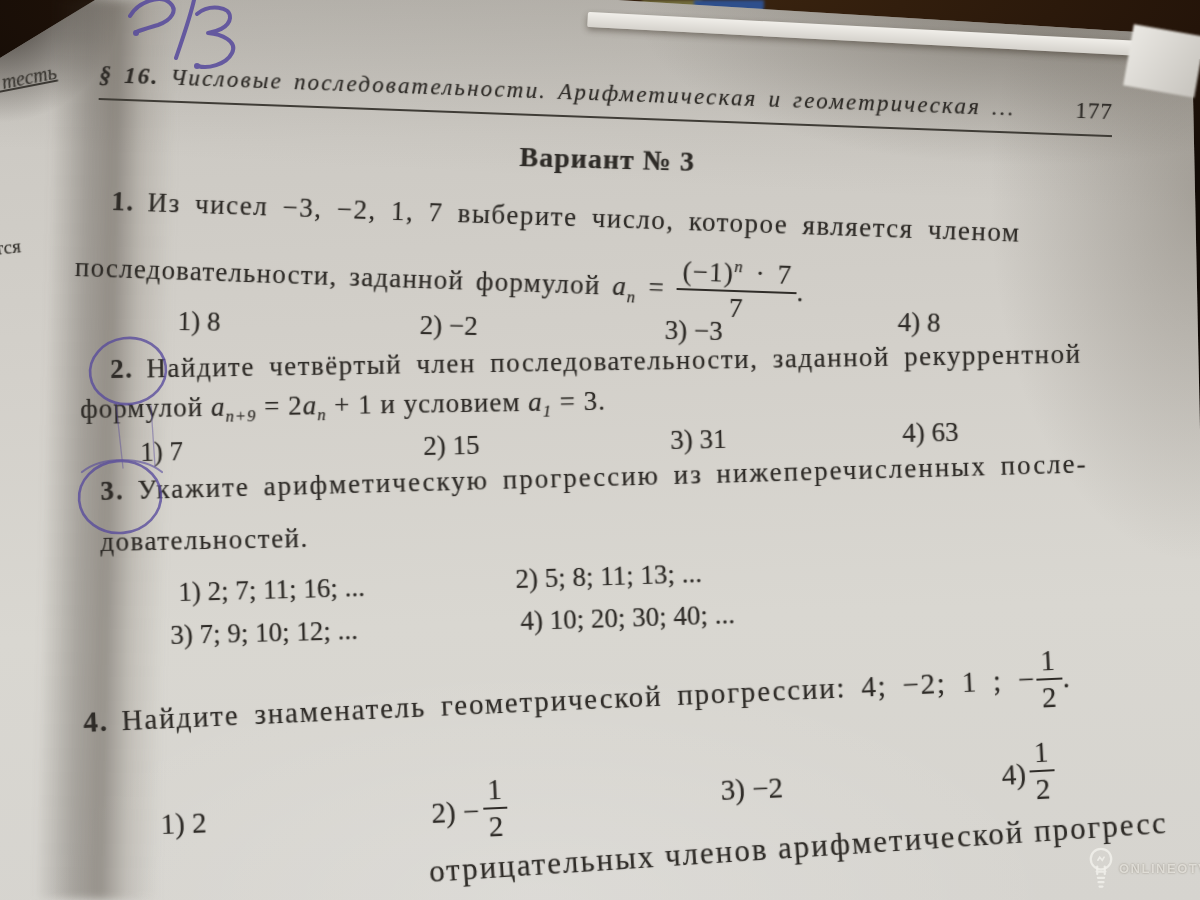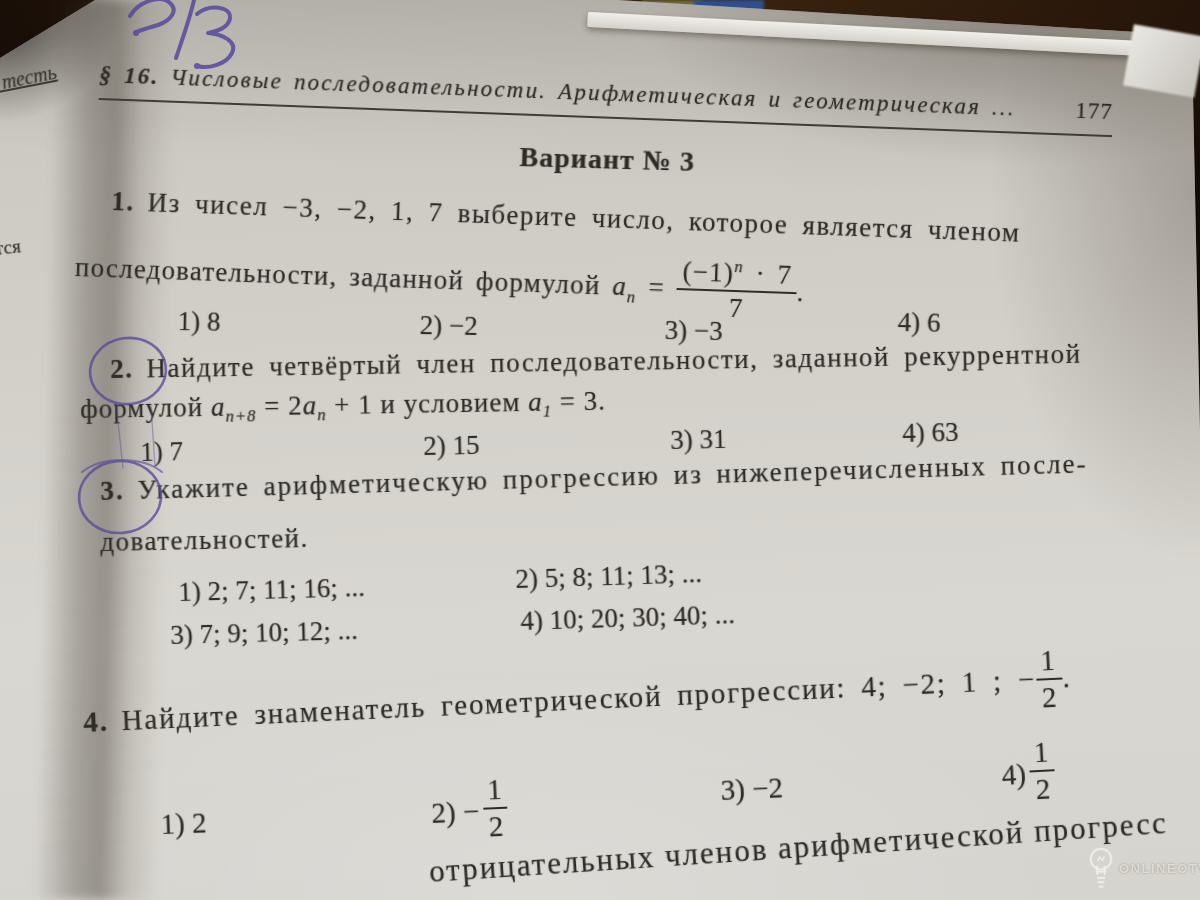--- a/index.html
+++ b/index.html
@@ -90,27 +90,27 @@
 
 <div class="t wide" style="left:112px;top:186px;transform:rotate(2deg);">
   <span class="num">1.</span><span>Из чисел −3, −2, 1, 7 выберите число, которое является членом</span>
 </div>
 <div class="t" style="left:76px;top:238px;transform:rotate(2deg);letter-spacing:1.2px;word-spacing:4px;">
   <span>последовательности, заданной формулой </span><i class="v">a</i><sub class="s">n</sub><span> = </span><span class="frac"><span class="fn"><span>(−1)</span><sup class="s">n</sup><span> · 7</span></span><span class="fd">7</span></span><span>.</span>
 </div>
 <div class="t" style="left:178px;top:306px;transform:rotate(1deg);">1) 8</div>
 <div class="t" style="left:420px;top:310px;transform:rotate(1deg);">2) −2</div>
 <div class="t" style="left:665px;top:315px;transform:rotate(1deg);">3) −3</div>
-<div class="t" style="left:898px;top:307px;transform:rotate(1deg);">4) 6</div>
+<div class="t" style="left:898px;top:307px;transform:rotate(1deg);">4) 8</div>
 
 <div class="t wide" style="left:110px;top:354px;transform:rotate(-0.9deg);">
   <span class="num">2.</span><span>Найдите четвёртый член последовательности, заданной рекуррентной</span>
 </div>
 <div class="t" style="left:80px;top:394px;transform:rotate(-0.9deg);letter-spacing:1px;">
-  <span>формулой </span><i class="v">a</i><sub class="s">n+8</sub><span> = 2</span><i class="v">a</i><sub class="s">n</sub><span> + 1 и условием </span><i class="v">a</i><sub class="s">1</sub><span> = 3.</span>
+  <span>формулой </span><i class="v">a</i><sub class="s">n+9</sub><span> = 2</span><i class="v">a</i><sub class="s">n</sub><span> + 1 и условием </span><i class="v">a</i><sub class="s">1</sub><span> = 3.</span>
 </div>
 <div class="t" style="left:140px;top:437px;transform:rotate(-1.2deg);">1) 7</div>
 <div class="t" style="left:423px;top:431px;transform:rotate(-1.2deg);">2) 15</div>
 <div class="t" style="left:670px;top:425px;transform:rotate(-1.2deg);">3) 31</div>
 <div class="t" style="left:902px;top:418px;transform:rotate(-1.2deg);">4) 63</div>
 
 <div class="t" style="left:100px;top:476px;transform:rotate(-1.6deg);letter-spacing:2px;word-spacing:5px;">
   <span class="num">3.</span><span>Укажите арифметическую прогрессию из нижеперечисленных после-</span>
 </div>
 <div class="t" style="left:100px;top:527px;transform:rotate(-1.1deg);letter-spacing:1.5px;">довательностей.</div>

